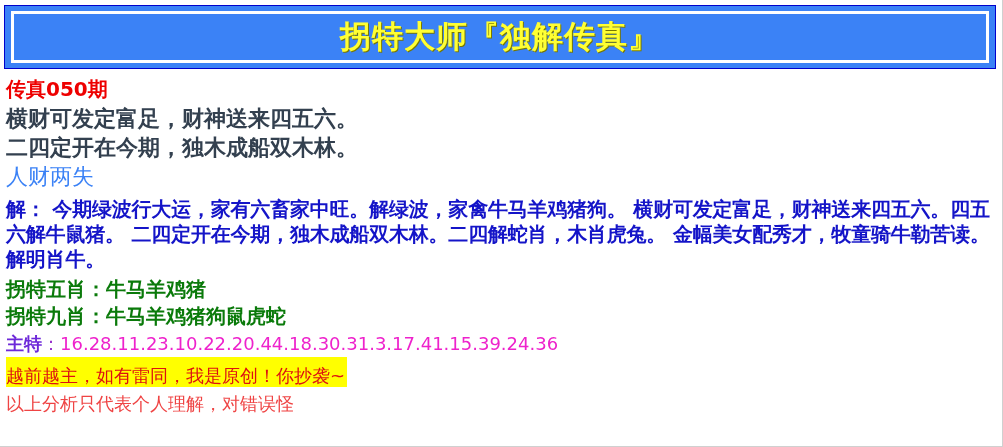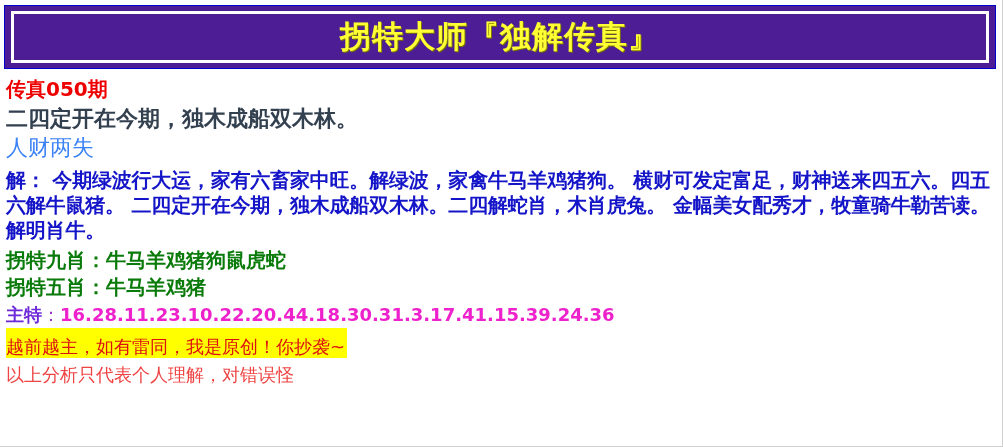--- a/index.html
+++ b/index.html
@@ -22,21 +22,21 @@
     overflow: hidden;
   }
 
   
   .banner-outer {
     position: absolute;
     left: 4px;
     top: 5px;
     width: 992px;
     height: 64px;
-    background: #4c1d95;
+    background: #3b82f6;
     box-sizing: border-box;
     border: 1px solid #0000cc;
   }
   .banner-inner {
     position: absolute;
     left: 6px;
     top: 5px;
     right: 6px;
     bottom: 5px;
     border: 3px solid #ffffff;
@@ -114,21 +114,21 @@
   }
   .main-pick .label {
     color: #6d28d9;
     font-weight: bold;
   }
   .main-pick .colon {
     color: #9933cc;
   }
   .main-pick .nums {
     color: #ee22cc;
-    font-weight: bold;
+    font-weight: normal;
     letter-spacing: 0px;
   }
 
   .highlight-line {
     display: inline-block;
     background: #ffff00;
     color: #dd1111;
     font-size: 18px;
     line-height: 22px;
     margin: 1px 0 0 0;
@@ -154,34 +154,35 @@
     <div class="banner-inner">
       <div class="banner-title">拐特大师『独解传真』</div>
     </div>
   </div>
 
   <div class="content">
 
     <div class="issue-title">传真050期</div>
 
 
+    <div class="verse-line">横财可发定富足，财神送来四五六。</div>
 
     <div class="verse-line">二四定开在今期，独木成船双木林。</div>
 
 
     <div class="verse-line plain">人财两失</div>
 
     <div class="explain">解： 今期绿波行大运，家有六畜家中旺。解绿波，家禽牛马羊鸡猪狗。 横财可发定富足，财神送来四五六。四五六解牛鼠猪。 二四定开在今期，独木成船双木林。二四解蛇肖，木肖虎兔。 金幅美女配秀才，牧童骑牛勒苦读。解明肖牛。</div>
 
     <div class="green-line">
-      <span class="label">拐特九肖：</span><span class="vals">牛马羊鸡猪狗鼠虎蛇</span>
+      <span class="label">拐特五肖：</span><span class="vals">牛马羊鸡猪</span>
     </div>
 
     <div class="green-line">
-      <span class="label">拐特五肖：</span><span class="vals">牛马羊鸡猪</span>
+      <span class="label">拐特九肖：</span><span class="vals">牛马羊鸡猪狗鼠虎蛇</span>
     </div>
 
     <div class="main-pick">
       <span class="label">主特</span><span class="colon">：</span><span class="nums">16.28.11.23.10.22.20.44.18.30.31.3.17.41.15.39.24.36</span>
     </div>
 
     <div>
       <span class="highlight-line">越前越主，如有雷同，我是原创！你抄袭~</span>
     </div>
 

